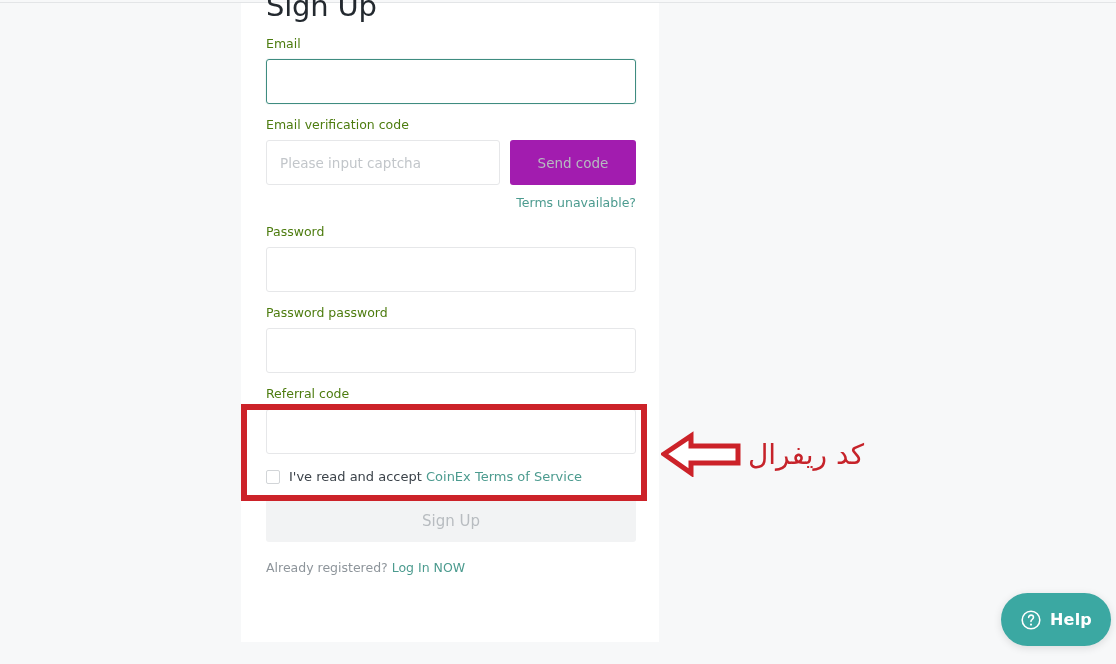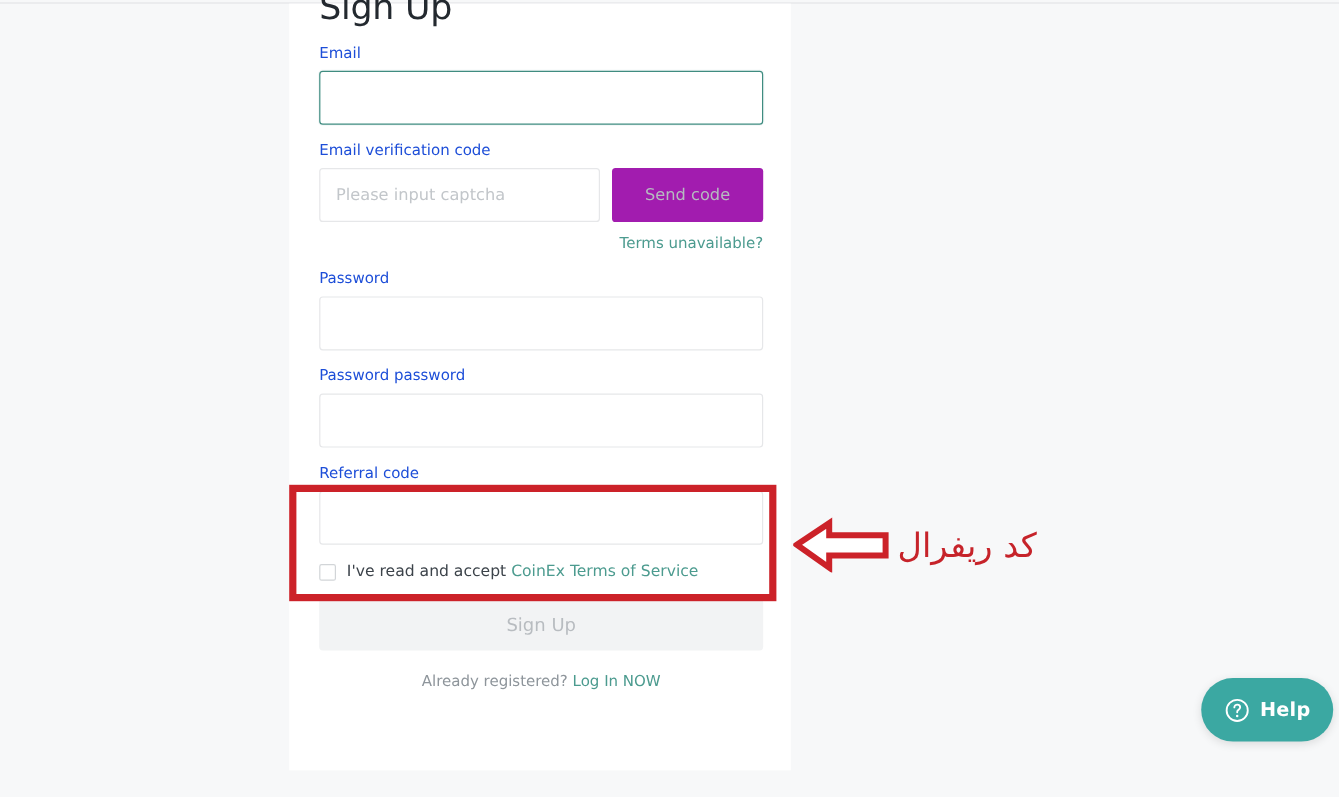--- a/index.html
+++ b/index.html
@@ -51,21 +51,21 @@
     font-weight: 400;
     letter-spacing: -0.2px;
     margin: 0;
     height: 34px;
     overflow: hidden;
   }
 
   .field-group { margin-top: 13px; }
   .field-label {
     font-size: 12.5px;
-    color: #1d4ed8;
+    color: #4d7c0f;
     line-height: 16px;
     margin-bottom: 7px;
     display: block;
   }
   .text-input {
     box-sizing: border-box;
     width: 370px;
     height: 45px;
     border: 1px solid #e6e7e9;
     border-radius: 3px;
@@ -152,21 +152,20 @@
     border-radius: 3px;
     background: #f2f3f4;
     color: #b8bcc0;
     font-size: 15px;
     font-family: "DejaVu Sans", "Liberation Sans", sans-serif;
     cursor: default;
     display: block;
   }
   .already-row {
     width: 370px;
-    text-align: center;
     margin-top: 18px;
     font-size: 12.5px;
     color: #8e959b;
   }
   .already-row .link-teal { font-size: 12.5px; }
 
   
   .annot-box {
     position: absolute;
     left: 241px;
@@ -193,21 +192,21 @@
     color: #c6232a;
     direction: rtl;
     white-space: nowrap;
     font-family: "DejaVu Sans", "Liberation Sans", sans-serif;
   }
 
   
   .help-widget {
     position: absolute;
     left: 1001px;
-    top: 565px;
+    top: 593px;
     width: 110px;
     height: 53px;
     border-radius: 27px;
     background: #3ba8a2;
     display: flex;
     align-items: center;
     justify-content: center;
     gap: 8px;
     cursor: pointer;
     box-shadow: 0 2px 8px rgba(0,0,0,0.12);

